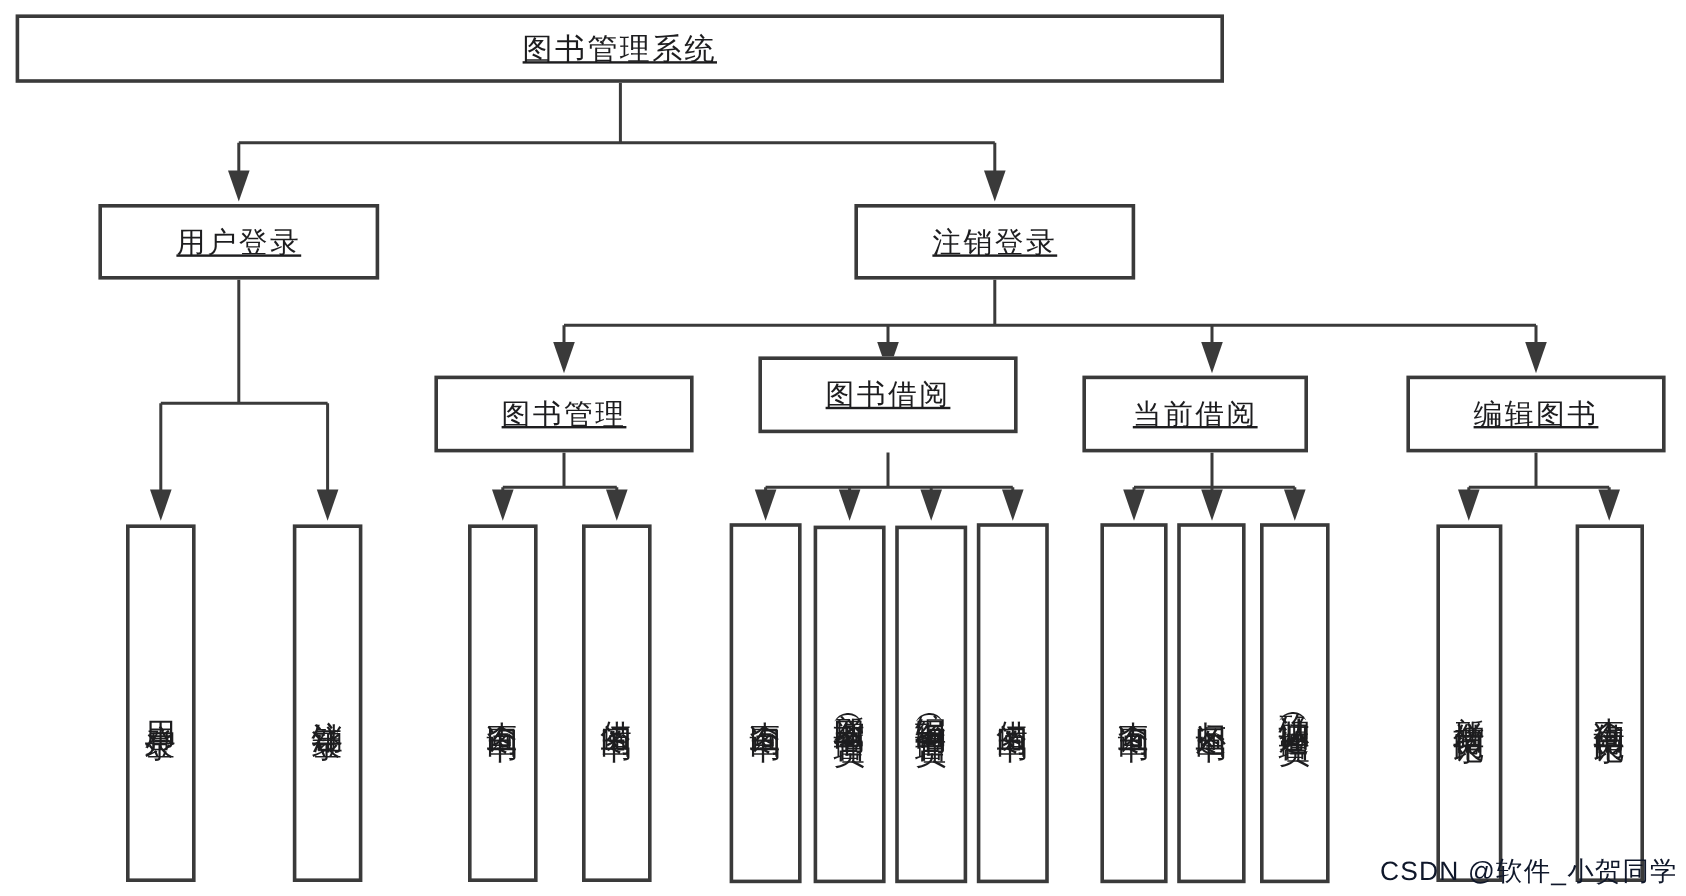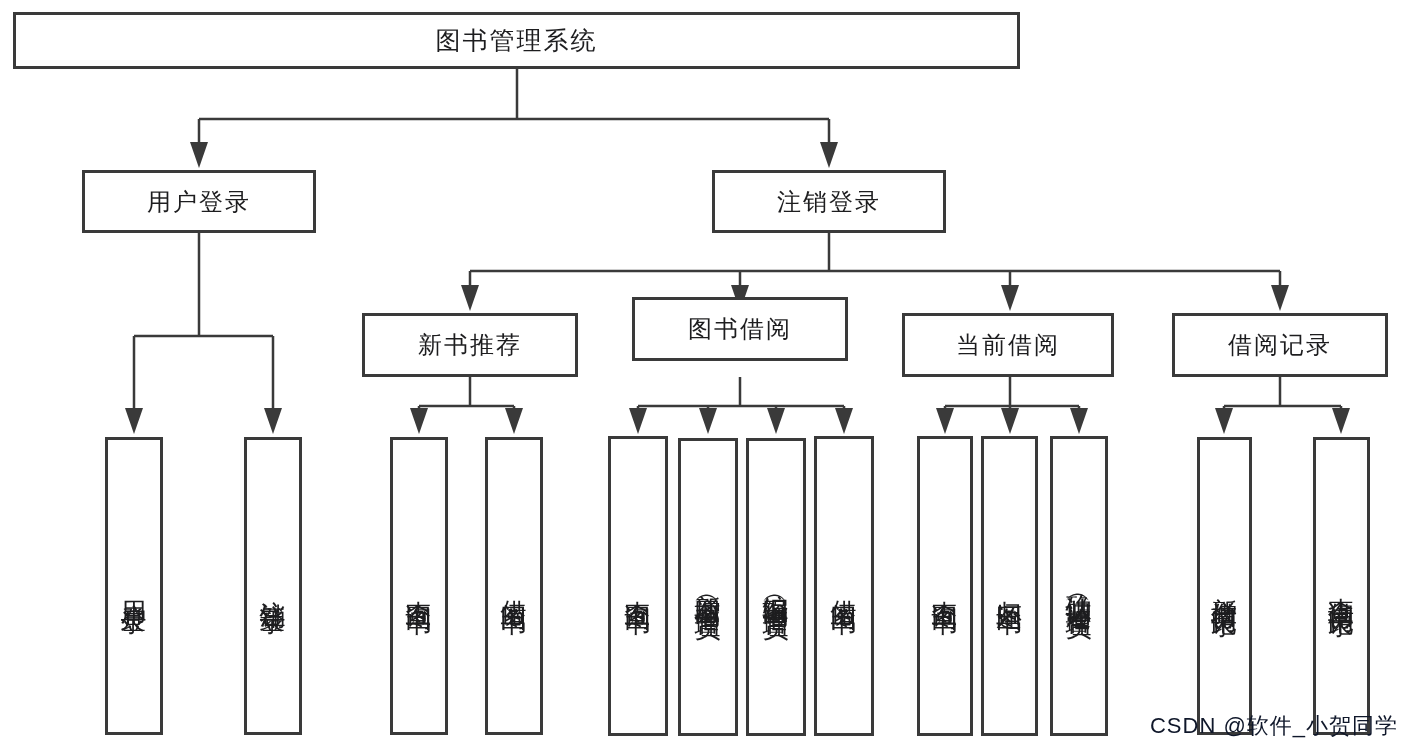--- a/index.html
+++ b/index.html
@@ -24,20 +24,21 @@
     background: #ffffff;
     display: flex;
     align-items: center;
     justify-content: center;
     color: #1d1d1f;
   }
   .hlabel {
     font-size: 24px;
     letter-spacing: 2px;
     white-space: nowrap;
+    text-decoration: underline;
   }
   .root-label { font-size: 25px; }
   .vlabel {
     writing-mode: vertical-rl;
     text-orientation: mixed;
     font-size: 26px;
     letter-spacing: 3px;
     line-height: 1;
   }
   .watermark {
@@ -94,30 +95,30 @@
   </div>
 
   <div class="node" style="left:82px;top:170px;width:234px;height:63px">
     <span class="hlabel">用户登录</span>
   </div>
   <div class="node" style="left:712px;top:170px;width:234px;height:63px">
     <span class="hlabel">注销登录</span>
   </div>
 
   <div class="node" style="left:362px;top:313px;width:216px;height:64px">
-    <span class="hlabel">新书推荐</span>
+    <span class="hlabel">图书管理</span>
   </div>
   <div class="node" style="left:632px;top:297px;width:216px;height:64px">
     <span class="hlabel">图书借阅</span>
   </div>
-  <div class="node" style="left:902px;top:313px;width:212px;height:64px">
+  <div class="node" style="left:902px;top:313px;width:188px;height:64px">
     <span class="hlabel">当前借阅</span>
   </div>
   <div class="node" style="left:1172px;top:313px;width:216px;height:64px">
-    <span class="hlabel">借阅记录</span>
+    <span class="hlabel">编辑图书</span>
   </div>
 
   <div class="node" style="left:105px;top:437px;width:58px;height:298px">
     <span class="vlabel">用户登录</span>
   </div>
   <div class="node" style="left:244px;top:437px;width:58px;height:298px">
     <span class="vlabel">注销登录</span>
   </div>
 
   <div class="node" style="left:390px;top:437px;width:58px;height:298px">

